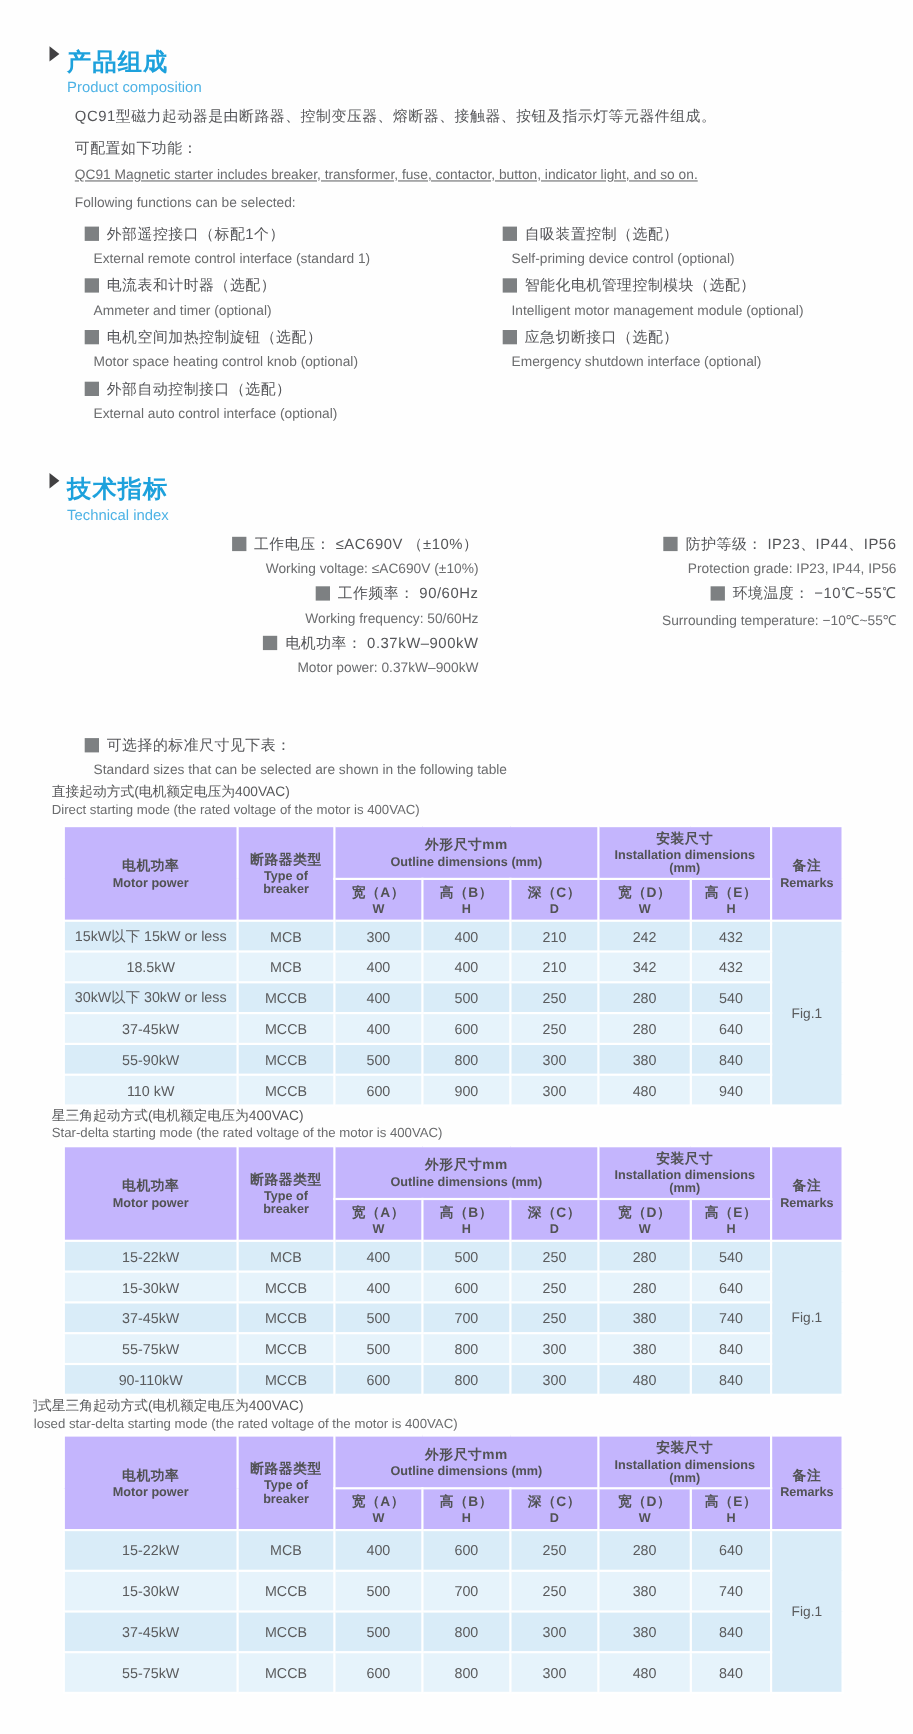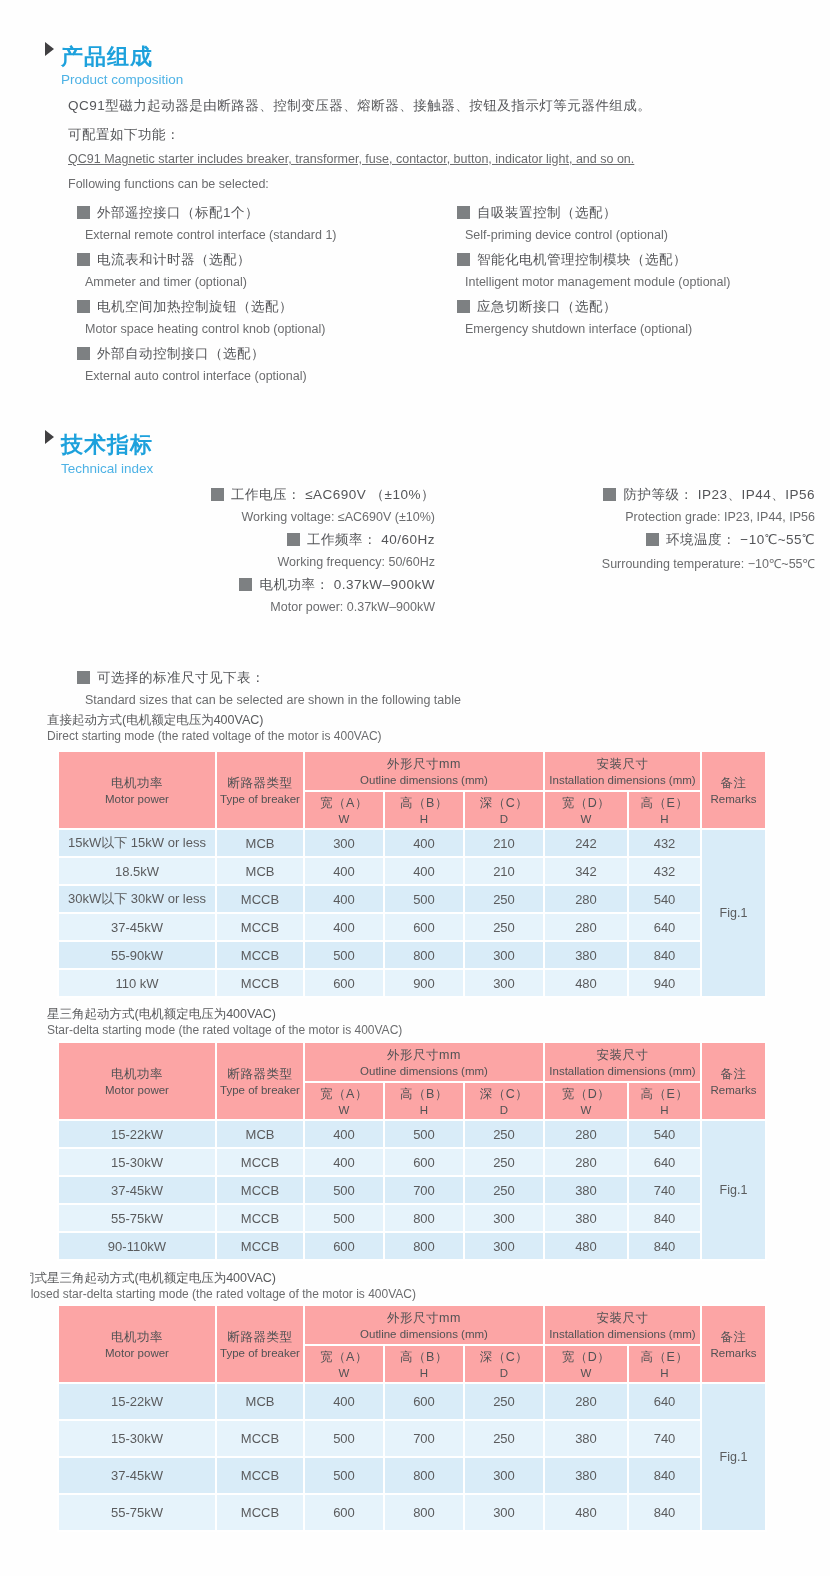--- a/index.html
+++ b/index.html
@@ -25,21 +25,21 @@
   .feat-en{font-size:12.5px;color:#6b6c6e;margin-left:20px;margin-top:6px;}
   .ti-item{margin-bottom:7px;text-align:right;}
   
   .tbl-title-zh{font-size:12.5px;color:#58595b;}
   .tbl-title-en{font-size:12px;color:#6b6c6e;}
   .clip-wrap{overflow:hidden;}
   .clip-wrap>span{display:inline-block;margin-left:-8px;white-space:nowrap;}
   
   table.spec{border-collapse:collapse;table-layout:fixed;width:708px;}
   .spec th,.spec td{border:2px solid #ffffff;text-align:center;vertical-align:middle;padding:2px;}
-  .spec th{background:#fca5a5;font-weight:normal;color:#515254;}
+  .spec th{background:#c4b5fd;font-weight:bold;color:#515254;}
   .spec th .zh{font-size:12.5px;letter-spacing:0.5px;}
   .spec th .en{font-size:11.5px;margin-top:1px;}
   .spec thead tr:first-child th{height:34px;}
   .spec thead tr:last-child th{height:32px;}
   .spec td{font-size:13px;color:#5a5b5d;height:22px;}
   .spec tbody tr:nth-child(odd) td{background:#d9ecf8;}
   .spec tbody tr:nth-child(even) td{background:#e6f3fb;}
   .spec td.remark{background:#e0f0f9;font-size:12.5px;}
   table.t3 td{height:31px;}
 </style>
@@ -96,21 +96,21 @@
   <span class="sec-title">技术指标</span>
 </div>
 <div class="abs sec-sub" style="left:45px;top:459px;">Technical index</div>
 
 <div class="abs feat-col" style="left:65px;top:486px;width:370px;">
   <div class="ti-item">
     <div class="feat-zh"><span class="sq"></span><span>工作电压： ≤AC690V （±10%）</span></div>
     <div class="feat-en">Working voltage: ≤AC690V (±10%)</div>
   </div>
   <div class="ti-item">
-    <div class="feat-zh"><span class="sq"></span><span>工作频率： 40/60Hz</span></div>
+    <div class="feat-zh"><span class="sq"></span><span>工作频率： 90/60Hz</span></div>
     <div class="feat-en">Working frequency: 50/60Hz</div>
   </div>
   <div class="ti-item">
     <div class="feat-zh"><span class="sq"></span><span>电机功率： 0.37kW–900kW</span></div>
     <div class="feat-en">Motor power: 0.37kW–900kW</div>
   </div>
 </div>
 
 <div class="abs feat-col" style="left:445px;top:486px;width:370px;">
   <div class="ti-item">

